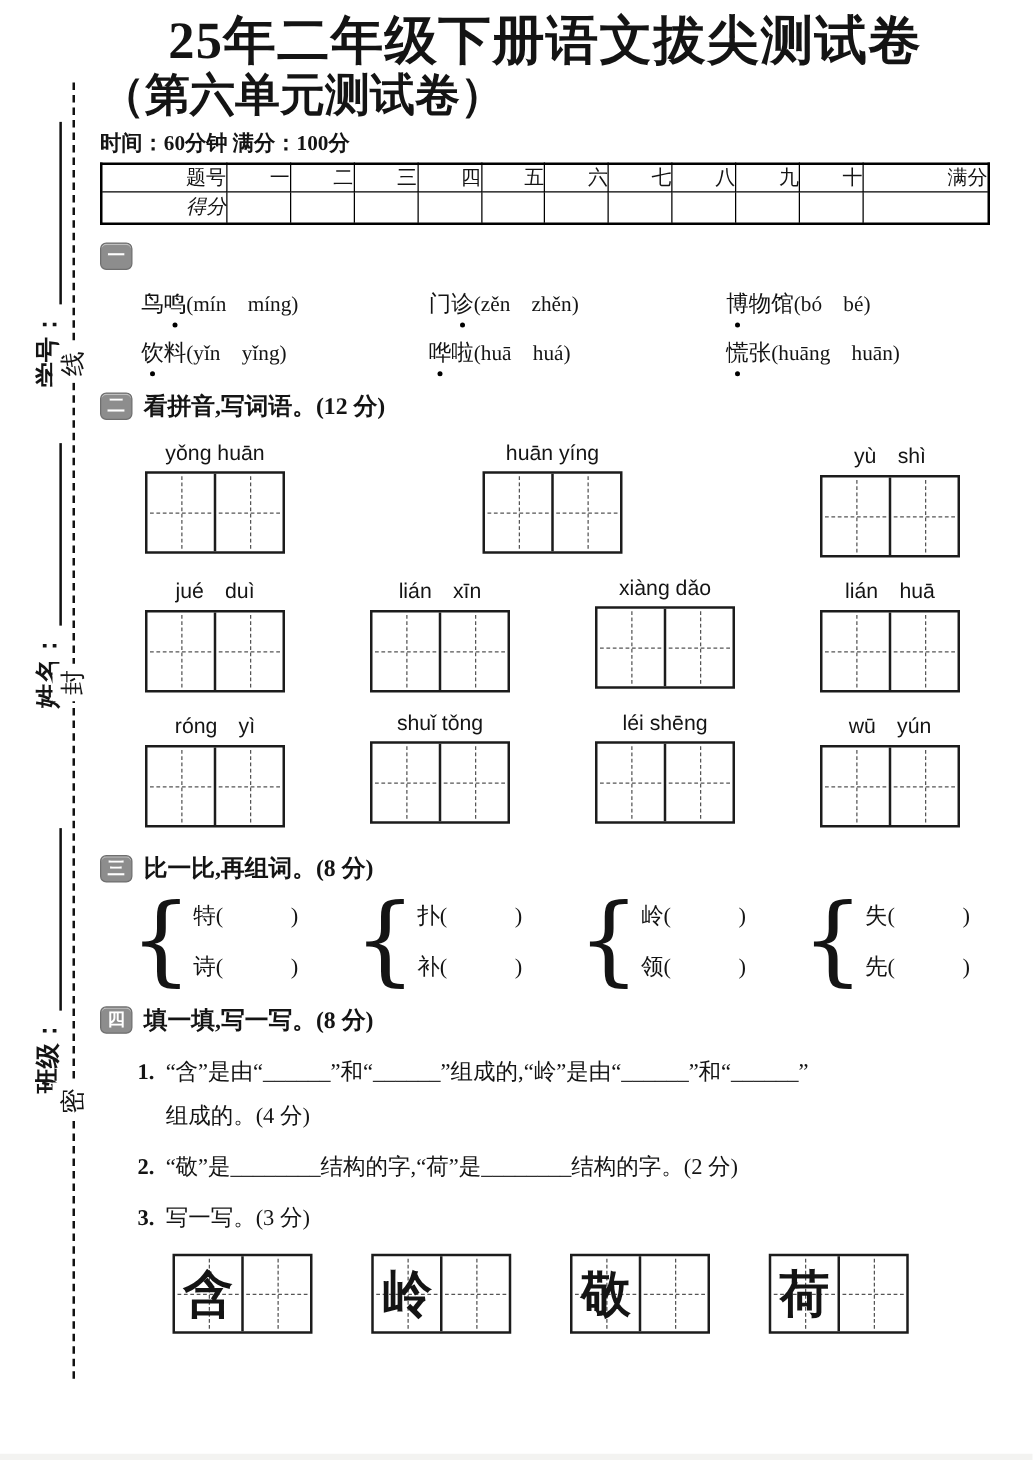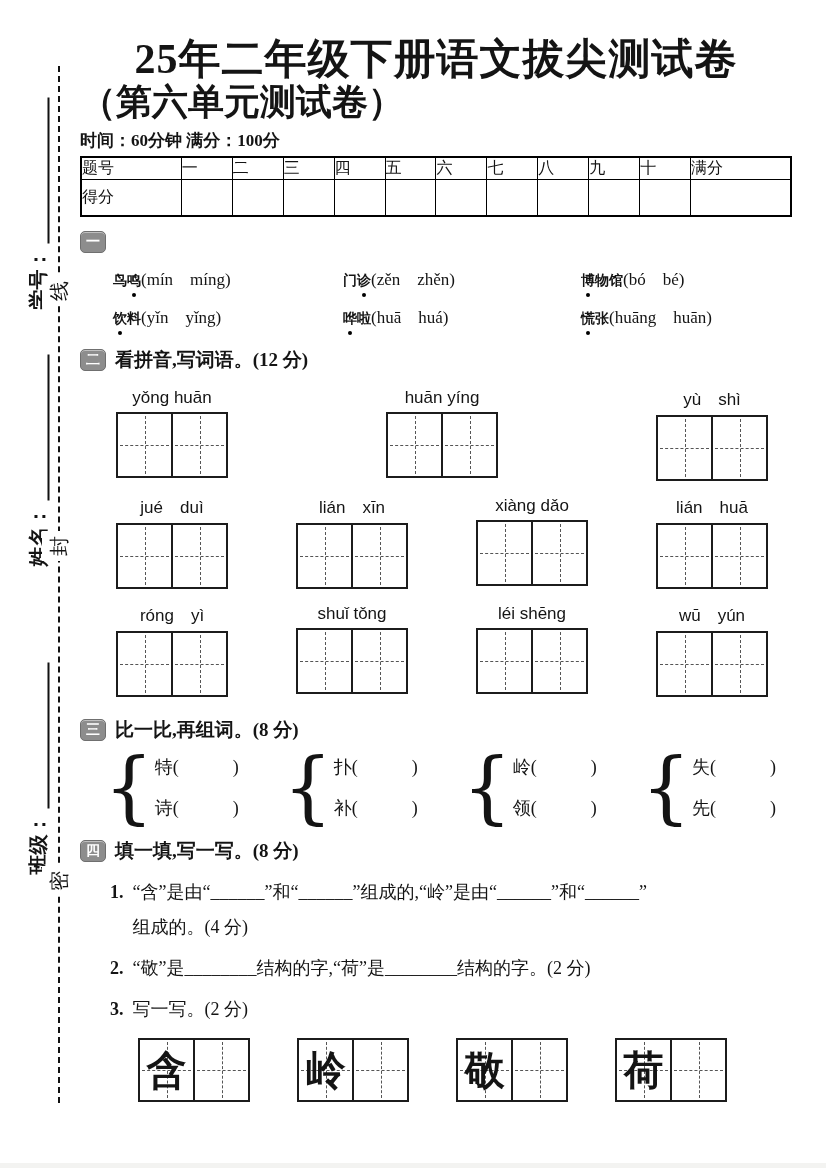--- a/index.html
+++ b/index.html
@@ -15,38 +15,38 @@
     display:flex;align-items:center;gap:6px;font-size:20px;font-weight:bold;white-space:nowrap;}
   .stu-blank{flex:1;height:1em;border-bottom:2.5px solid #111;}
   .stu-1{top:190px;} .stu-2{top:447px;} .stu-3{top:755px;}
   .seal-char{position:absolute;left:44px;width:30px;height:34px;line-height:34px;
     text-align:center;transform:rotate(-90deg);font-size:20px;background:#fff;z-index:2;}
   .seal-c1{top:274px;} .seal-c2{top:529px;} .seal-c3{top:864px;}
   .bottom-strip{position:absolute;left:0;right:0;bottom:0;height:5px;background:#f3f3f1;}
   
   .content{position:absolute;left:80px;top:0;width:712px;}
   .title1{font-size:42px;font-weight:bold;text-align:center;line-height:1.12;
-    margin-top:36px;letter-spacing:1px;}
+    margin-top:10px;letter-spacing:1px;}
   .title2{font-size:36px;font-weight:bold;text-align:left;line-height:1.1;}
   .meta{text-align:left;font-weight:bold;font-size:17px;margin:6px 2px 4px 0;}
   table.score{width:100%;border-collapse:collapse;border:2px solid #000;}
-  table.score th,table.score td{border:1.5px solid #000;text-align:left;
+  table.score th,table.score td{border:1.5px solid #000;text-align:right;
     font-size:16px;font-weight:normal;padding:0;}
-  table.score tr.hdr{height:22px;} table.score tr.scr{height:37px;}
+  table.score tr.hdr{height:22px;} table.score tr.scr{height:26px;font-style:italic;}
   
   .sec{display:flex;align-items:center;gap:9px;font-size:19px;font-weight:bold;}
   .badge{width:24px;height:20px;border-radius:5px;background:#8d8d8d;border:1px solid #6f6f6f;
     color:#fff;font-size:14px;font-weight:bold;display:inline-flex;align-items:center;
     justify-content:center;box-shadow:inset 0 1px 0 rgba(255,255,255,.45);flex:0 0 auto;}
   .sec-1{margin-top:14px;} .sec-2{margin-top:18px;} .sec-3{margin-top:20px;} .sec-4{margin-top:16px;}
   
   .q1-row{display:grid;grid-template-columns:230px 238px 1fr;margin:15px 0 0 33px;
     font-size:18px;align-items:baseline;}
   .q1-item{white-space:nowrap;}
-  .q1-word{font-size:14px;font-weight:bold;}
+  .q1-word{font-size:18px;}
   .dotchar{position:relative;display:inline-block;}
   .dotchar::after{content:"";position:absolute;left:50%;bottom:-7px;width:4px;height:4px;
     border-radius:50%;background:#000;transform:translateX(-50%);}
   .q1-py{font-family:Liberation Serif, serif;font-size:17px;white-space:pre;}
   
   .tzg{display:flex;border:2px solid #1c1c1c;height:62px;background:#fff;}
   .tzg .cell{flex:1;position:relative;border-right:2px solid #1c1c1c;}
   .tzg .cell:last-child{border-right:none;}
   .tzg .cell::before{content:"";position:absolute;left:50%;top:2px;bottom:2px;
     border-left:1.5px dashed #555;}
@@ -275,21 +275,21 @@
       <div class="q4-text">“含”是由“______”和“______”组成的,“岭”是由“______”和“______”</div>
       <div class="q4-text2">组成的。(4 分)</div>
     </div>
   </div>
   <div class="q4-item">
     <span class="q4-num">2.</span>
     <div class="q4-text">“敬”是________结构的字,“荷”是________结构的字。(2 分)</div>
   </div>
   <div class="q4-item">
     <span class="q4-num">3.</span>
-    <div class="q4-text">写一写。(2 分)</div>
+    <div class="q4-text">写一写。(3 分)</div>
   </div>
 
   <div class="q4-boxes">
     <div class="tzg q4-box">
         <div class="cell">
           <span class="box-char">含</span>
         </div>
         <div class="cell"></div>
       </div>
     <div class="tzg q4-box">

